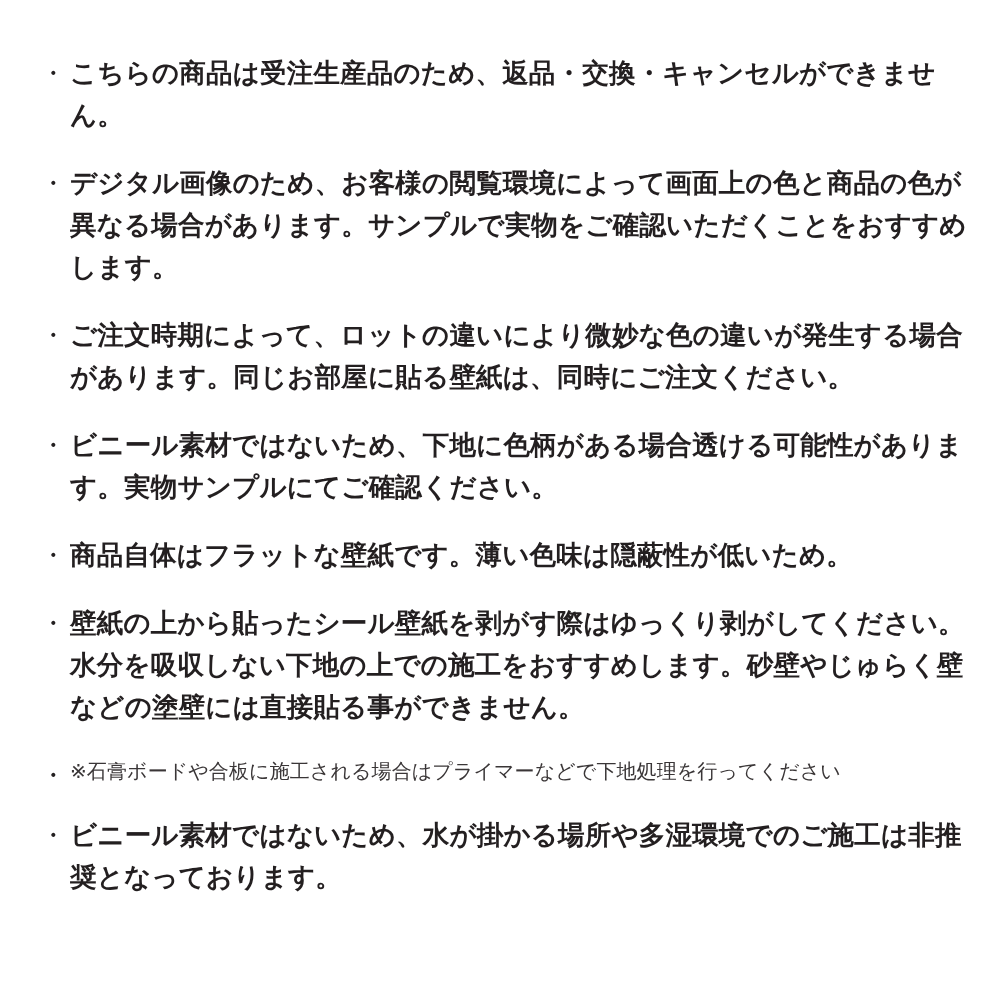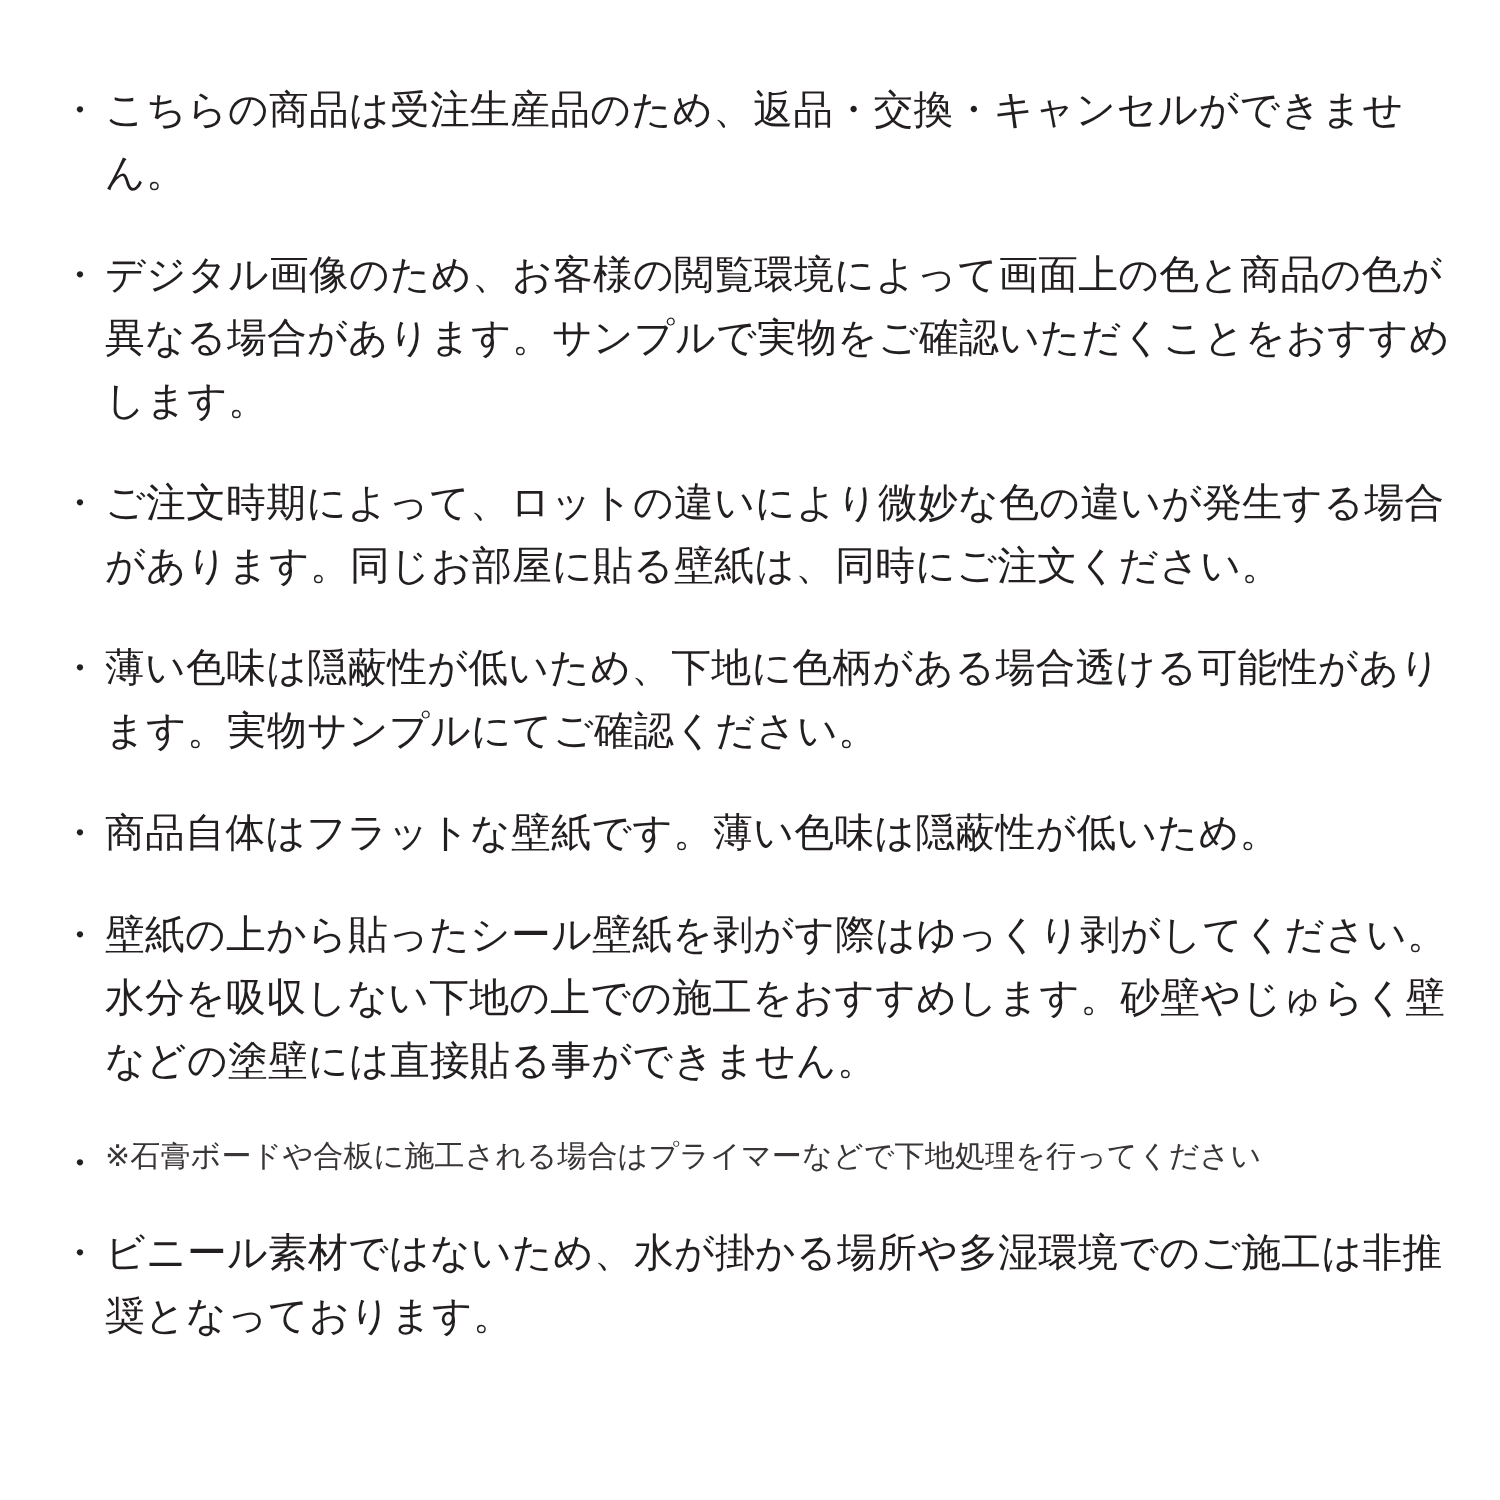--- a/index.html
+++ b/index.html
@@ -42,21 +42,21 @@
     line-height: 42px;
     color: #231f20;
     text-align: left;
   }
   .notice-text {
     display: block;
     font-size: 26.5px;
     line-height: 42px;
     letter-spacing: 0.2px;
     color: #231f20;
-    font-weight: 400;
+    font-weight: 700;
     white-space: pre-wrap;
   }
   .notice-sub {
     display: block;
     font-size: 20px;
     line-height: 34px;
     letter-spacing: 0.1px;
     color: #3a3637;
     margin-top: 2px;
     white-space: pre-wrap;
@@ -78,21 +78,21 @@
       <span class="notice-text">デジタル画像のため、お客様の閲覧環境によって画面上の色と商品の色が異なる場合があります。サンプルで実物をご確認いただくことをおすすめします。</span>
     </li>
 
     <li class="notice-item">
       <span class="bullet">・</span>
       <span class="notice-text">ご注文時期によって、ロットの違いにより微妙な色の違いが発生する場合があります。同じお部屋に貼る壁紙は、同時にご注文ください。</span>
     </li>
 
     <li class="notice-item">
       <span class="bullet">・</span>
-      <span class="notice-text">薄い色味は隠蔽性が低いため、下地に色柄がある場合透ける可能性があります。実物サンプルにてご確認ください。</span>
+      <span class="notice-text">ビニール素材ではないため、下地に色柄がある場合透ける可能性があります。実物サンプルにてご確認ください。</span>
     </li>
 
     <li class="notice-item">
       <span class="bullet">・</span>
       <span class="notice-text">商品自体はフラットな壁紙です。薄い色味は隠蔽性が低いため。</span>
     </li>
 
     <li class="notice-item">
       <span class="bullet">・</span>
       <span class="notice-text">壁紙の上から貼ったシール壁紙を剥がす際はゆっくり剥がしてください。水分を吸収しない下地の上での施工をおすすめします。砂壁やじゅらく壁などの塗壁には直接貼る事ができません。</span>

